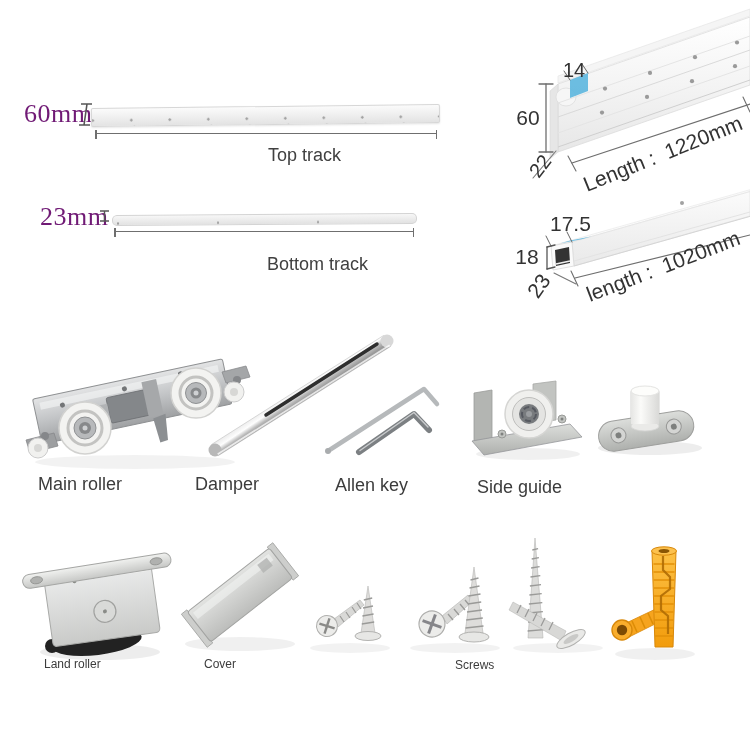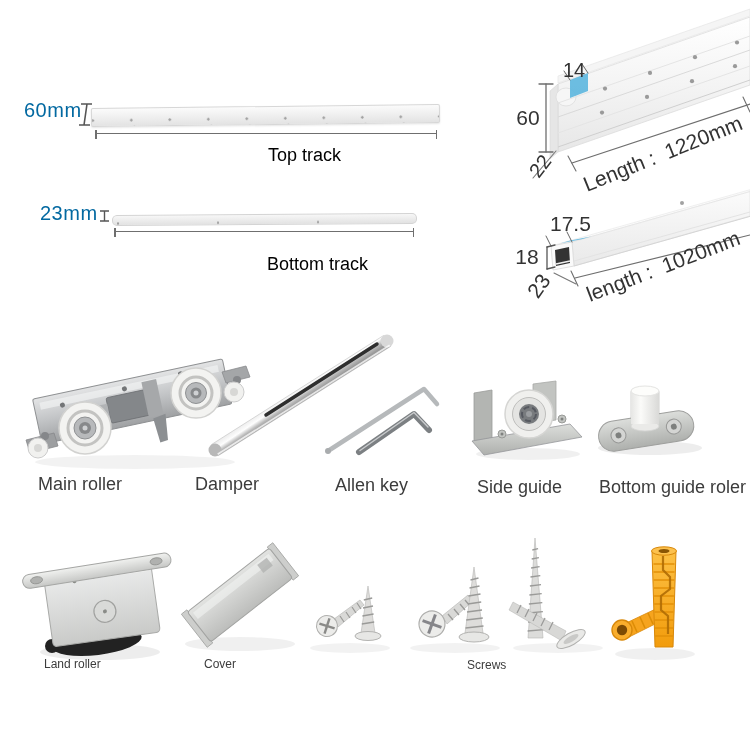--- a/index.html
+++ b/index.html
@@ -1,21 +1,21 @@
 <!DOCTYPE html>
 <html><head>
 <meta charset="utf-8">
 <style>
   html,body{margin:0;padding:0;background:#fff;}
   .canvas{position:relative;width:750px;height:746px;background:#ffffff;overflow:hidden;
           font-family:"Liberation Sans","DejaVu Sans",sans-serif;color:#363636;}
   .abs{position:absolute;}
   .txt{position:absolute;white-space:nowrap;color:#363636;}
-  .num{font-size:20px;letter-spacing:.5px;color:#0369a1;}
-  .cap{font-size:18px;color:#000000;}
+  .num{font-size:26px;letter-spacing:.5px;color:#701a75;font-family:Liberation Serif, serif;}
+  .cap{font-size:18px;color:#404040;}
   .plabel{position:absolute;font-size:18px;color:#3c3c3c;white-space:nowrap;}
   .plabel.big{font-size:12px;}
   .dimline{position:absolute;height:0;border-top:1.5px solid #6f6f6f;}
   .dimline::before,.dimline::after{content:"";position:absolute;width:1.5px;height:9px;background:#6f6f6f;top:-4.5px;}
   .dimline::before{left:0;}
   .dimline::after{right:0;}
   .bar-top{position:absolute;left:91px;top:106px;width:347px;height:17px;transform:rotate(-0.7deg);
     border:1px solid #d7d7d7;border-radius:2px;box-shadow:0 1px 2px rgba(0,0,0,.10);
     background-image:
       radial-gradient(circle,#a0a0a0 0 1px,rgba(0,0,0,0) 1.5px),
@@ -403,18 +403,17 @@
         <ellipse cx="664" cy="31" rx="12.5" ry="4.2" fill="#fcc14e" stroke="#d8880a" stroke-width="1"></ellipse>
         <ellipse cx="664" cy="31" rx="5.5" ry="2" fill="#8a5504"></ellipse>
       </g>
     </g>
   </svg>
 
   <div class="plabel" style="left:38px;top:474px">Main roller</div>
   <div class="plabel" style="left:195px;top:474px">Damper</div>
   <div class="plabel" style="left:335px;top:475px">Allen key</div>
   <div class="plabel" style="left:477px;top:477px">Side guide</div>
-  <div class="plabel" style="left:599px;top:477px">Bottom guide roler</div>
   <div class="plabel big" style="left:44px;top:657px">Land roller</div>
   <div class="plabel big" style="left:204px;top:657px">Cover</div>
-  <div class="plabel big" style="left:467px;top:658px">Screws</div>
+  <div class="plabel big" style="left:455px;top:658px">Screws</div>
 
 </div>
 
 </body></html>

